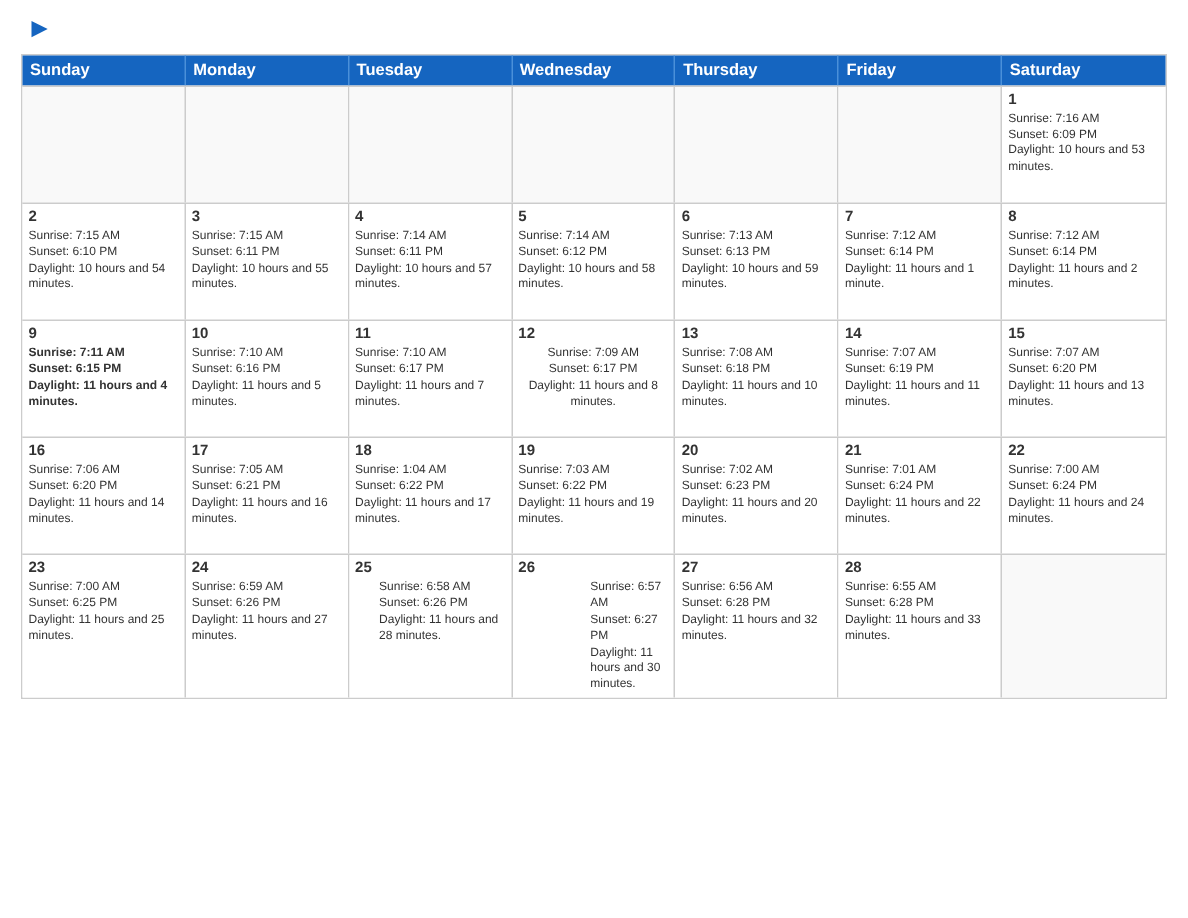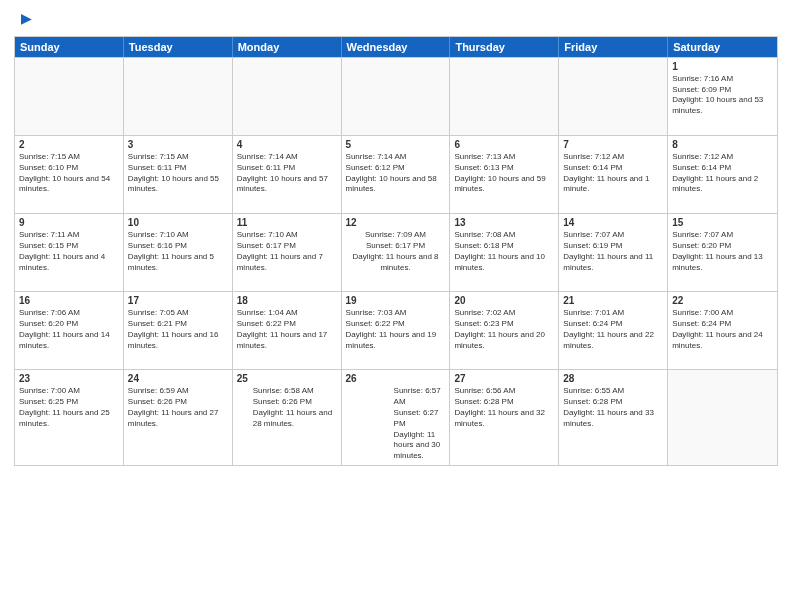--- a/index.html
+++ b/index.html
@@ -123,22 +123,22 @@
     </div>
     <div class="title-block">
       <div class="calendar-title"></div>
       <div class="calendar-subtitle"></div>
     </div>
   </div>
 
   <div class="calendar">
     <div class="cal-header-row">
     <div class="cal-header-cell">Sunday</div>
+        <div class="cal-header-cell">Monday</div>
         <div class="cal-header-cell">Tuesday</div>
-        <div class="cal-header-cell">Monday</div>
         <div class="cal-header-cell">Wednesday</div>
         <div class="cal-header-cell">Thursday</div>
         <div class="cal-header-cell">Friday</div>
         <div class="cal-header-cell">Saturday</div>
       </div>
     <div class="cal-body">
     <div class="cal-row">
           <div class="cal-cell empty"></div>
           <div class="cal-cell empty"></div>
           <div class="cal-cell empty"></div>
@@ -192,21 +192,21 @@
           <div class="cal-cell">
             <span class="day-num">8</span>
             <div class="day-info" style="white-space: pre-line;">Sunrise: 7:12 AM
 Sunset: 6:14 PM
 Daylight: 11 hours and 2 minutes.</div>
           </div>
         </div>
         <div class="cal-row">
           <div class="cal-cell">
             <span class="day-num">9</span>
-            <div class="day-info" style="white-space: pre-line;">Sunrise: 7:11 AM
+            <div class="day-info" style="white-space: pre-line; font-weight: bold;">Sunrise: 7:11 AM
 Sunset: 6:15 PM
 Daylight: 11 hours and 4 minutes.</div>
           </div>
           <div class="cal-cell">
             <span class="day-num">10</span>
             <div class="day-info" style="white-space: pre-line;">Sunrise: 7:10 AM
 Sunset: 6:16 PM
 Daylight: 11 hours and 5 minutes.</div>
           </div>
           <div class="cal-cell">

